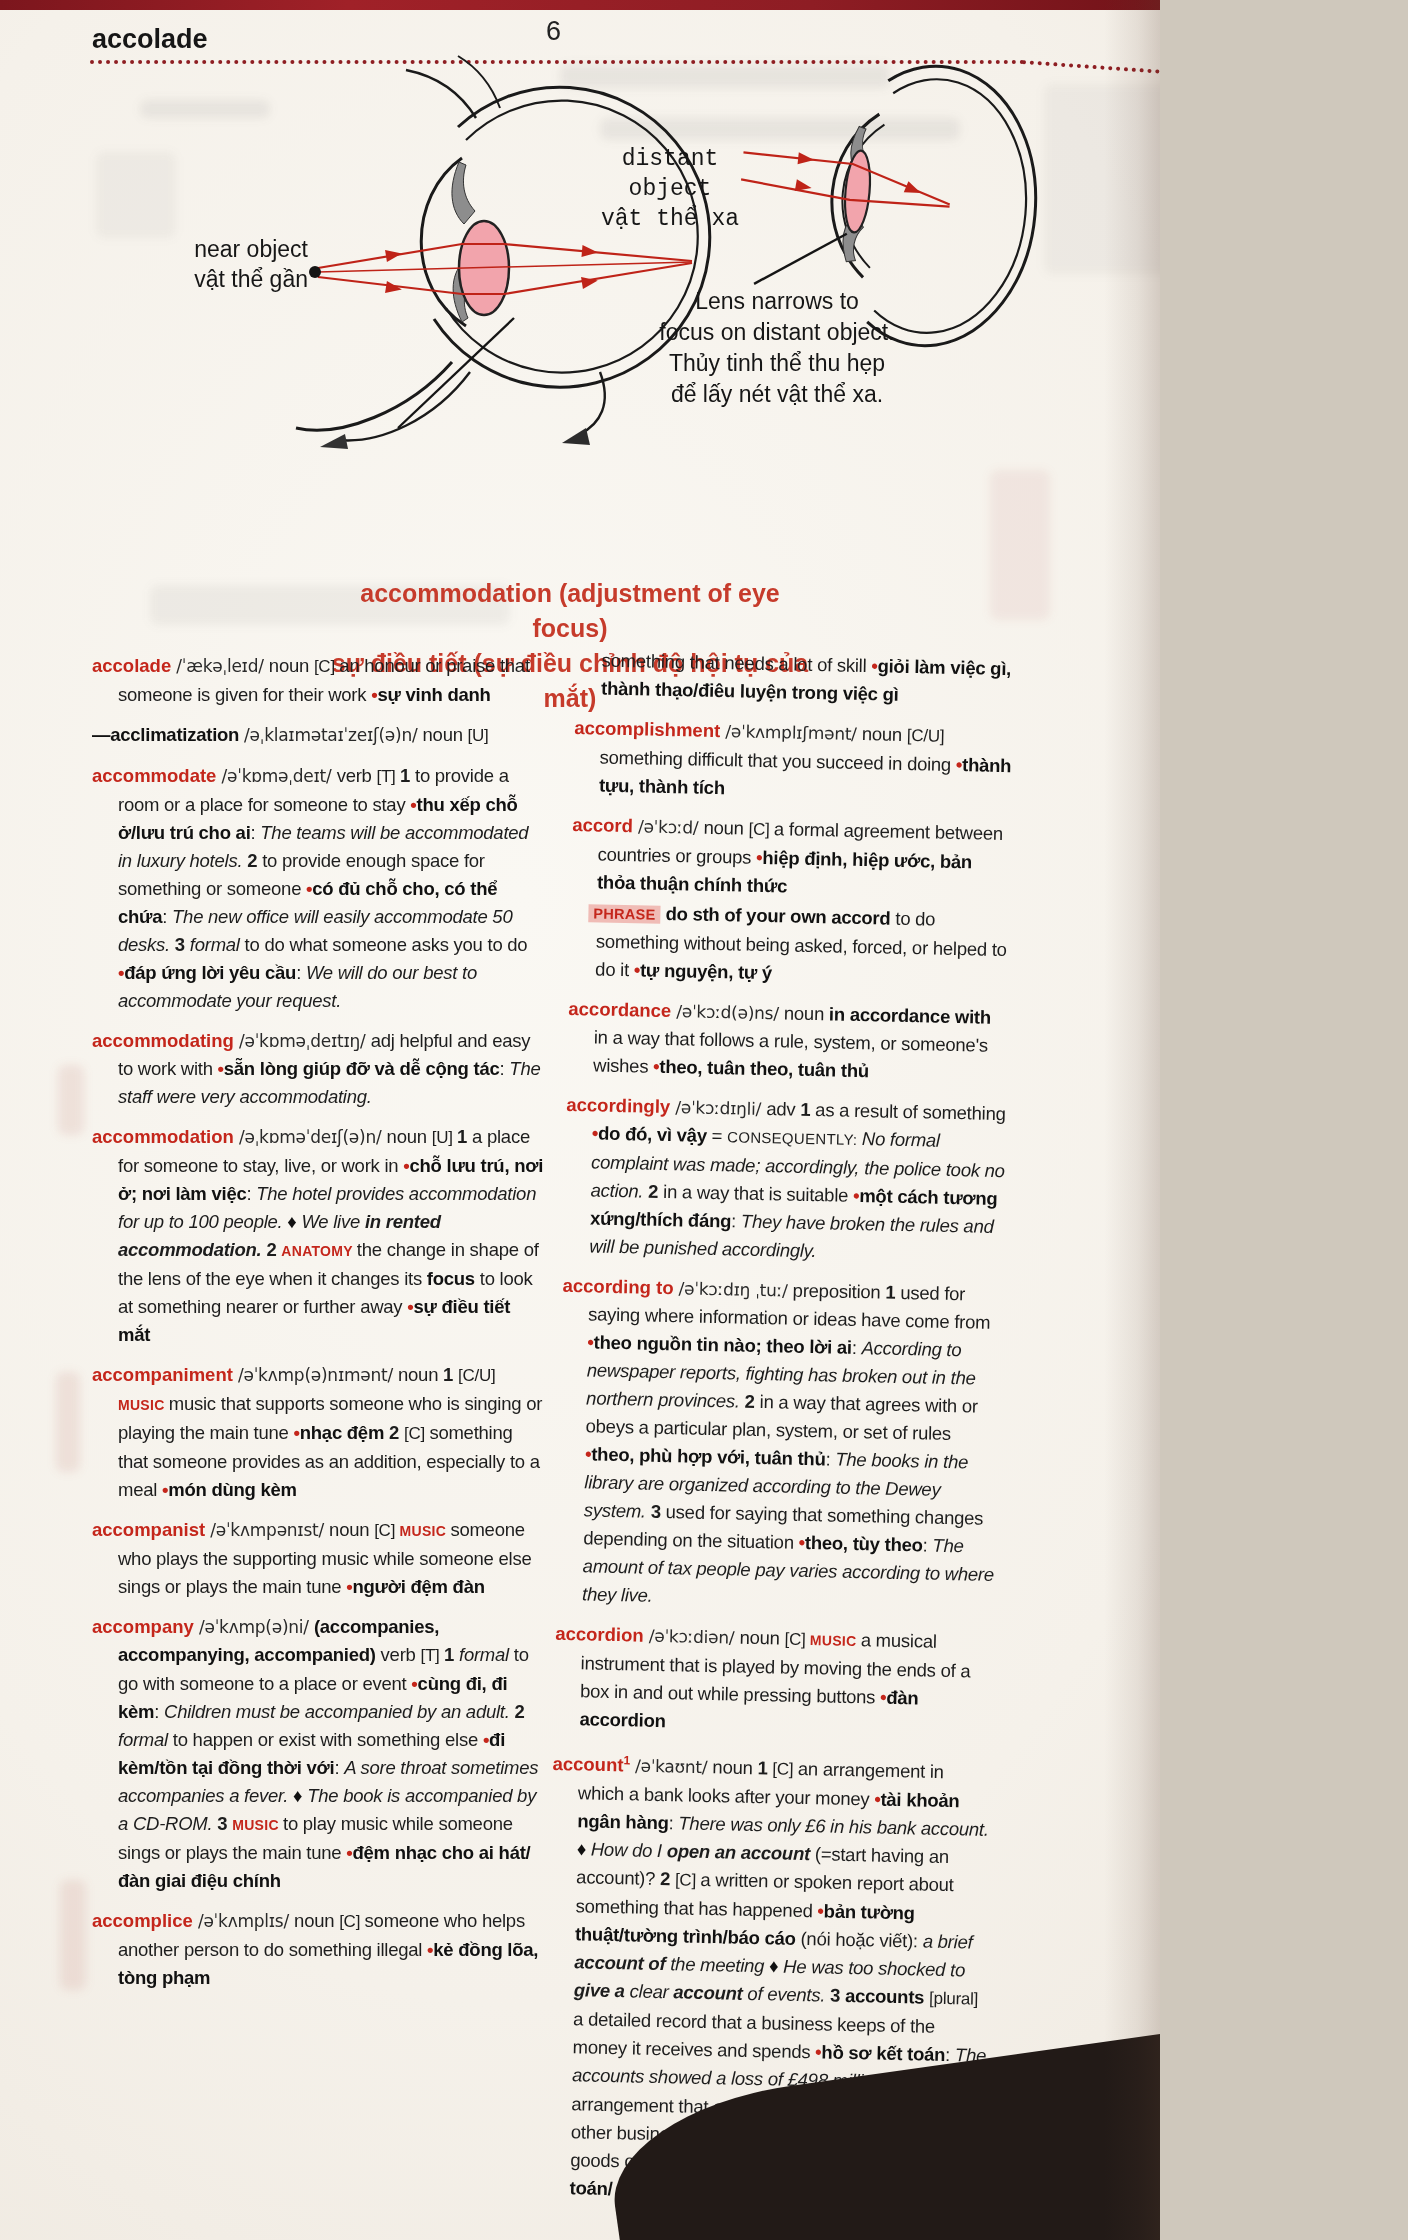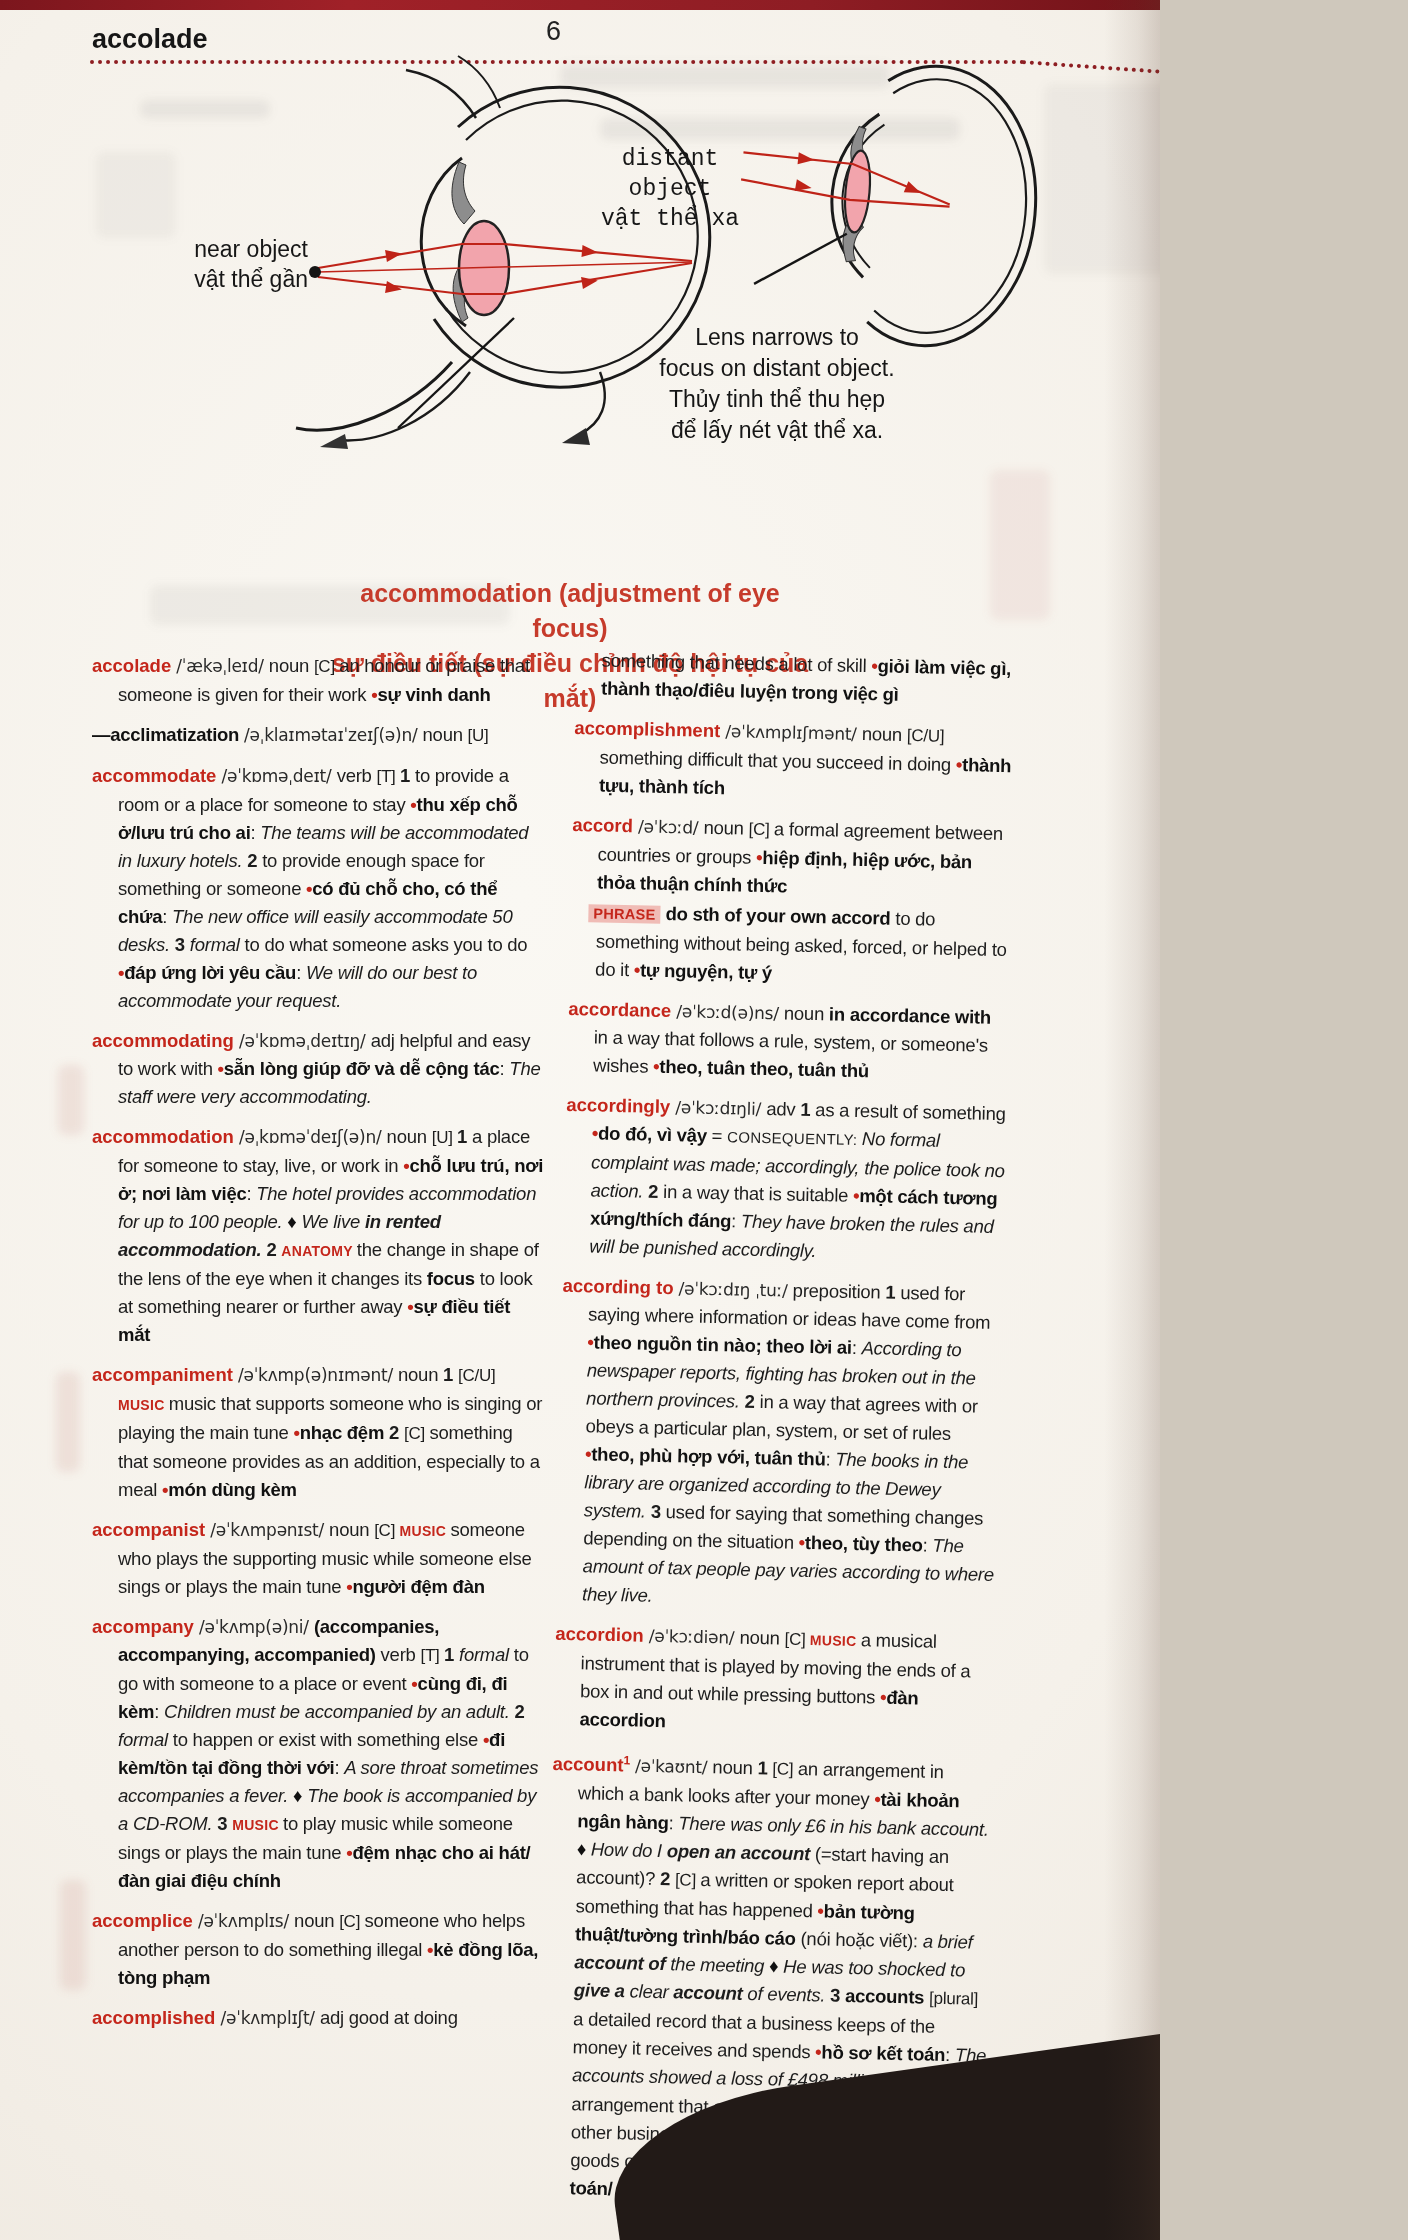--- a/index.html
+++ b/index.html
@@ -37,21 +37,21 @@
   .dots-a{left:90px;top:60px;width:935px;}
   .dots-b{left:1022px;top:60px;width:248px;transform:rotate(4deg);transform-origin:left center;}
   .dots-c{left:1258px;top:76px;width:162px;transform:rotate(15deg);transform-origin:left center;}
   
   .diagram{position:absolute;left:0;top:0;width:1408px;height:650px;pointer-events:none;}
   .diagram svg{position:absolute;left:0;top:0;}
   .dlabel{position:absolute;font-size:23px;line-height:30px;color:#161616;}
   .lbl-near{left:128px;top:234px;width:180px;text-align:right;}
   .lbl-distant{left:590px;top:144px;width:160px;text-align:center;font-family:Liberation Mono, monospace;}
   .cap-near{left:133px;top:398px;width:290px;line-height:31px;}
-  .cap-distant{left:622px;top:286px;width:310px;text-align:center;line-height:31px;margin-top:36px;}
+  .cap-distant{left:622px;top:286px;width:310px;text-align:center;line-height:31px;}
   .cap-red{position:absolute;left:330px;top:556px;width:480px;text-align:center;
     color:var(--cap-red);font-weight:600;font-size:25px;line-height:35px;margin-top:20px;}
   
   .col{position:absolute;width:452px;font-size:18.5px;line-height:28px;letter-spacing:-0.25px;color:var(--ink);}
   #col-left{left:92px;top:652px;}
   #col-right{left:576px;top:646px;width:440px;transform:rotate(1.2deg);transform-origin:0 0;}
   .entry{margin-bottom:12px;}
   .para{padding-left:26px;text-indent:-26px;}
   .para.cont{text-indent:0;}
   .para.phrase-para{text-indent:-8px;margin-top:2px;}
@@ -183,23 +183,20 @@
       </div>
       <div class="entry">
         <div class="para"><span class="r-hw">accompanist</span><span class="r-pron"> /əˈkʌmpənɪst/ </span><span class="r-pos">noun </span><span class="r-gram">[C] </span><span class="r-lab">MUSIC </span><span class="r-txt">someone who plays the supporting music while someone else sings or plays the main tune </span><span class="r-bul">•</span><span class="r-vb">người đệm đàn</span></div>
       </div>
       <div class="entry">
         <div class="para"><span class="r-hw">accompany</span><span class="r-pron"> /əˈkʌmp(ə)ni/ </span><span class="r-b">(accompanies, accompanying, accompanied) </span><span class="r-pos">verb </span><span class="r-gram">[T] </span><span class="r-num">1 </span><span class="r-it">formal </span><span class="r-txt">to go with someone to a place or event </span><span class="r-bul">•</span><span class="r-vb">cùng đi, đi kèm</span><span class="r-txt">: </span><span class="r-it">Children must be accompanied by an adult. </span><span class="r-num">2 </span><span class="r-it">formal </span><span class="r-txt">to happen or exist with something else </span><span class="r-bul">•</span><span class="r-vb">đi kèm/tồn tại đồng thời với</span><span class="r-txt">: </span><span class="r-it">A sore throat sometimes accompanies a fever. </span><span class="r-dia">♦ </span><span class="r-it">The book is accompanied by a CD-ROM. </span><span class="r-num">3 </span><span class="r-lab">MUSIC </span><span class="r-txt">to play music while someone sings or plays the main tune </span><span class="r-bul">•</span><span class="r-vb">đệm nhạc cho ai hát/đàn giai điệu chính</span></div>
       </div>
       <div class="entry">
         <div class="para"><span class="r-hw">accomplice</span><span class="r-pron"> /əˈkʌmplɪs/ </span><span class="r-pos">noun </span><span class="r-gram">[C] </span><span class="r-txt">someone who helps another person to do something illegal </span><span class="r-bul">•</span><span class="r-vb">kẻ đồng lõa, tòng phạm</span></div>
       </div>
-      <div class="entry">
-        <div class="para"><span class="r-hw">accomplished</span><span class="r-pron"> /əˈkʌmplɪʃt/ </span><span class="r-pos">adj </span><span class="r-txt">good at doing</span></div>
-      </div>
     </div>
   <div class="col" id="col-right">
       <div class="entry">
         <div class="para cont"><span class="r-txt">something that needs a lot of skill </span><span class="r-bul">•</span><span class="r-vb">giỏi làm việc gì, thành thạo/điêu luyện trong việc gì</span></div>
       </div>
       <div class="entry">
         <div class="para"><span class="r-hw">accomplishment</span><span class="r-pron"> /əˈkʌmplɪʃmənt/ </span><span class="r-pos">noun </span><span class="r-gram">[C/U] </span><span class="r-txt">something difficult that you succeed in doing </span><span class="r-bul">•</span><span class="r-vb">thành tựu, thành tích</span></div>
       </div>
       <div class="entry">
         <div class="para"><span class="r-hw">accord</span><span class="r-pron"> /əˈkɔːd/ </span><span class="r-pos">noun </span><span class="r-gram">[C] </span><span class="r-txt">a formal agreement between countries or groups </span><span class="r-bul">•</span><span class="r-vb">hiệp định, hiệp ước, bản thỏa thuận chính thức</span></div>

